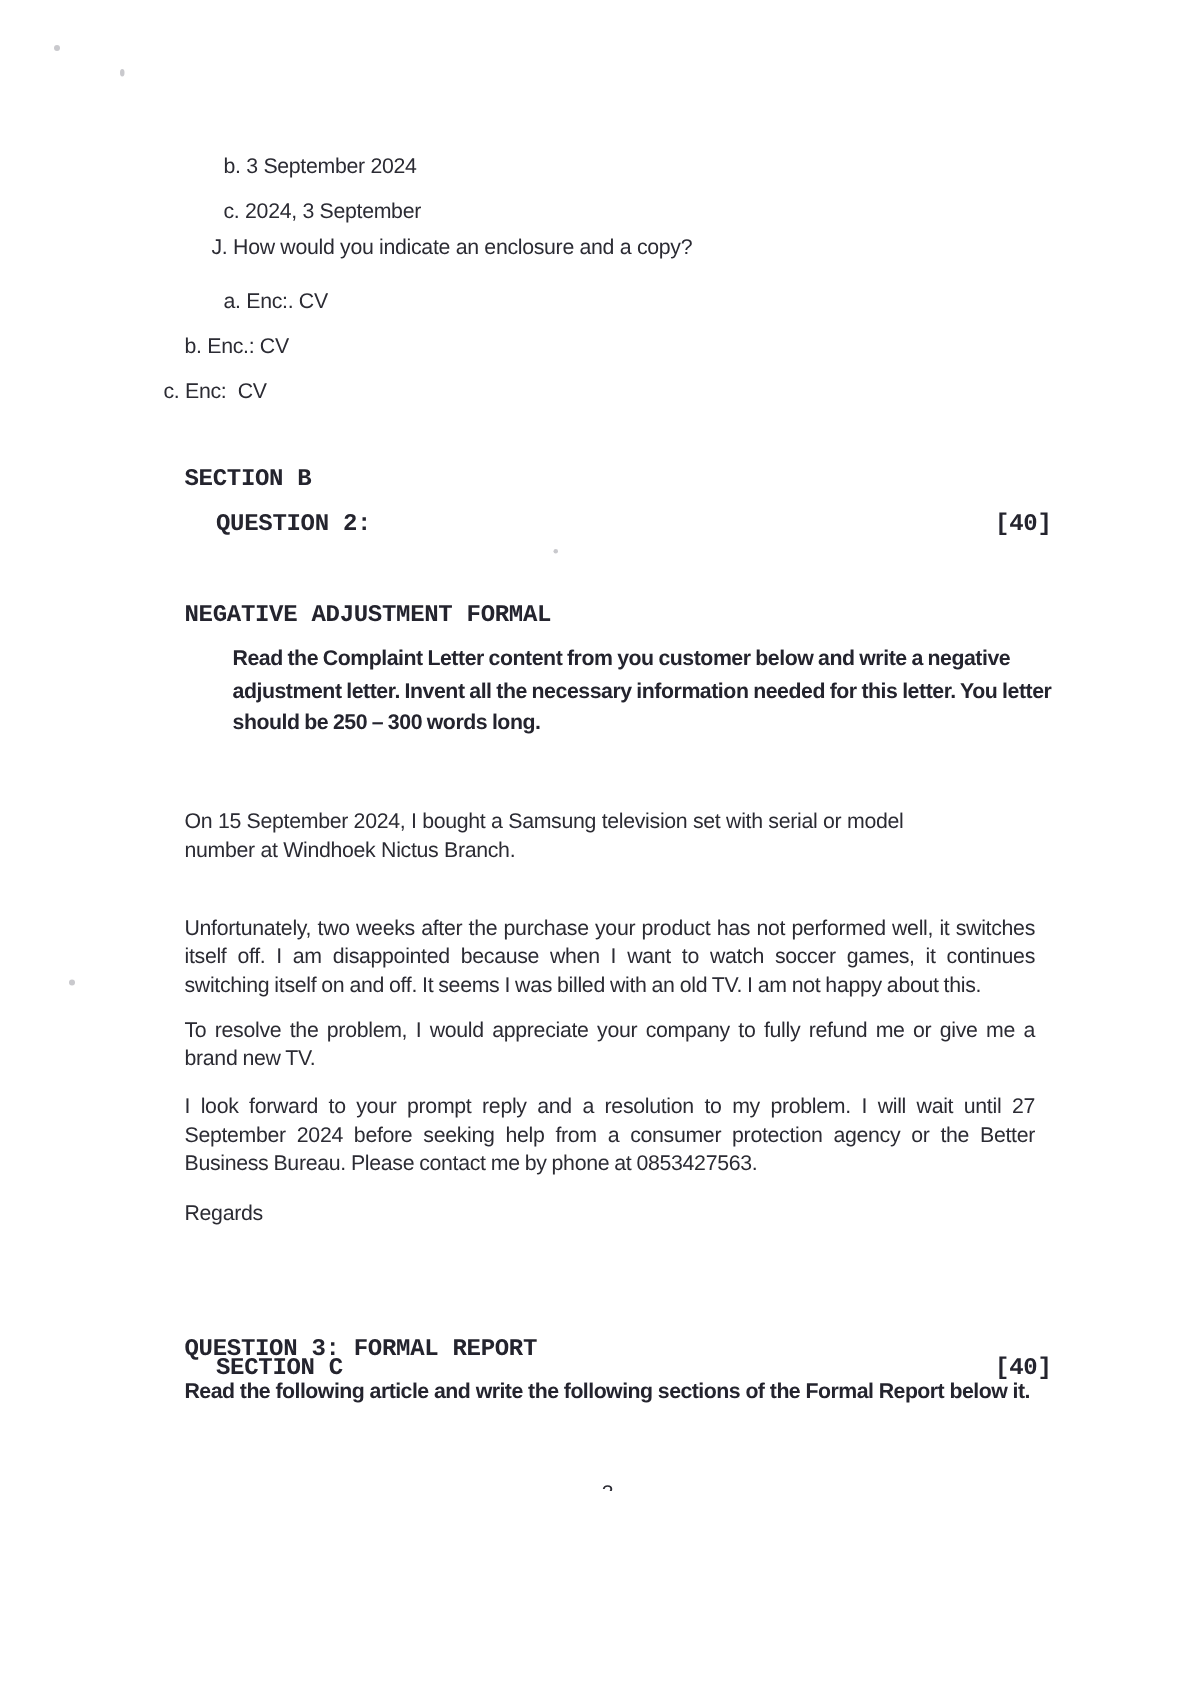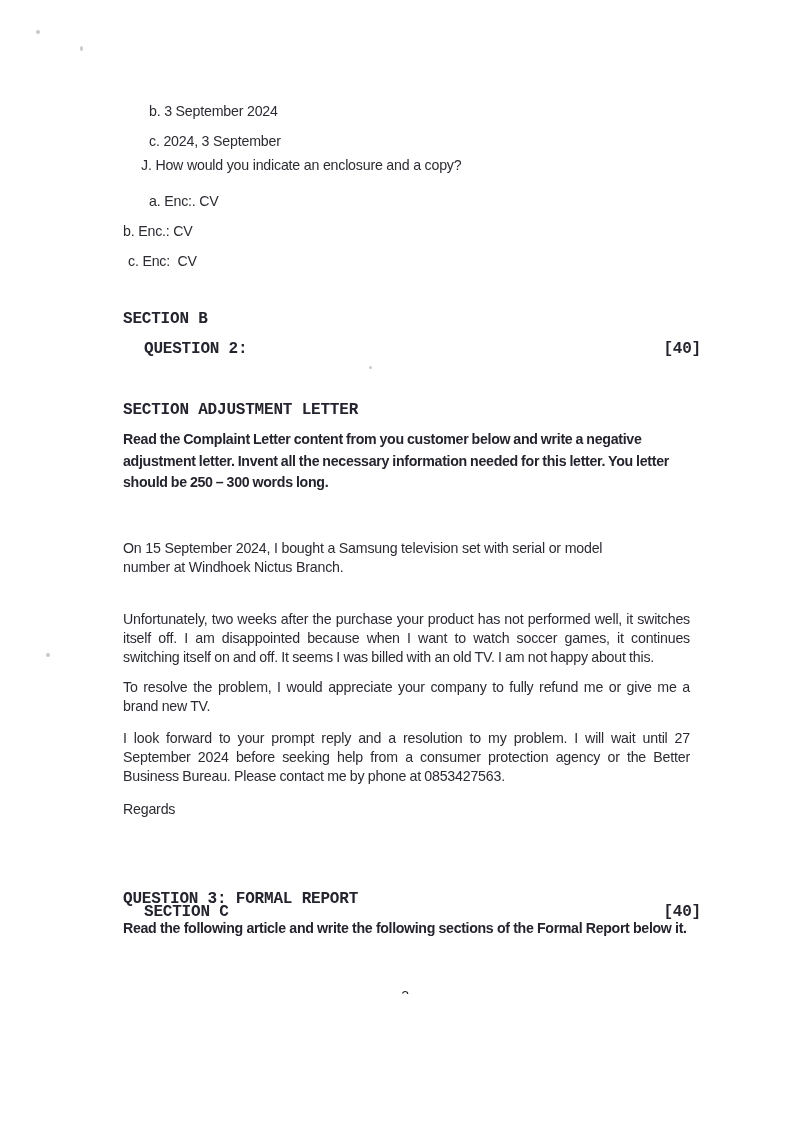--- a/index.html
+++ b/index.html
@@ -24,20 +24,21 @@
   .just {
     width: 567px;
     text-align: justify;
     word-spacing: -0.4px;
   }
   .instr {
     width: 578px;
     line-height: 21.5px;
     letter-spacing: -0.3px;
     word-spacing: -0.5px;
+    margin-left: 32px;
   }
   .row {
     display: flex;
     justify-content: space-between;
     width: 557px;
     margin-left: 21px;
   }
   .nowrap { white-space: nowrap; letter-spacing: -0.35px; }
   .pagenum {
     left: 0; width: 810px; text-align: center;
@@ -57,29 +58,29 @@
   <div class="speck" style="left:36px; top:30px; width:4px; height:4px;"></div>
   <div class="speck" style="left:80px; top:46px; width:3px; height:5px;"></div>
   <div class="speck" style="left:369px; top:366px; width:3px; height:3px;"></div>
   <div class="speck" style="left:46px; top:653px; width:4px; height:4px;"></div>
 
   <div class="t" style="left:149px; top:102px;">b. 3 September 2024</div>
   <div class="t" style="left:149px; top:132px;">c. 2024, 3 September</div>
   <div class="t" style="left:141px; top:156px;">J. How would you indicate an enclosure and a copy?</div>
   <div class="t" style="left:149px; top:192px;">a. Enc:. CV</div>
   <div class="t" style="left:123px; top:222px;">b. Enc.: CV</div>
-  <div class="t" style="left:128px; top:252px;">c. Enc:  CV</div>
+  <div class="t" style="left:109px; top:252px;">c. Enc:  CV</div>
 
   <div class="t bold h" style="left:123px; top:310px;">SECTION B</div>
   <div class="t bold h row" style="left:123px; top:340px;">
     <span>QUESTION 2:</span>
     <span>[40]</span>
   </div>
 
-  <div class="t bold h" style="left:123px; top:401px;">SECTION ADJUSTMENT LETTER</div>
+  <div class="t bold h" style="left:123px; top:401px;">NEGATIVE ADJUSTMENT FORMAL</div>
   <div class="t bold instr" style="left:123px; top:429px;">Read the Complaint Letter content from you customer below and write a negative adjustment letter. Invent all the necessary information needed for this letter. You letter should be 250 – 300 words long.</div>
 
   <div class="t" style="left:123px; top:539px;">On 15 September 2024, I bought a Samsung television set with serial or model</div>
   <div class="t" style="left:123px; top:558px;">number at Windhoek Nictus Branch.</div>
 
   <div class="t just" style="left:123px; top:591px;margin-top:19px;">Unfortunately, two weeks after the purchase your product has not performed well, it switches itself off. I am disappointed because when I want to watch soccer games, it continues switching itself on and off. It seems I was billed with an old TV. I am not happy about this.</div>
 
   <div class="t just" style="left:123px; top:678px;">To resolve the problem, I would appreciate your company to fully refund me or give me a brand new TV.</div>
 
   <div class="t just" style="left:123px; top:729px;">I look forward to your prompt reply and a resolution to my problem. I will wait until 27 September 2024 before seeking help from a consumer protection agency or the Better Business Bureau. Please contact me by phone at 0853427563.</div>

